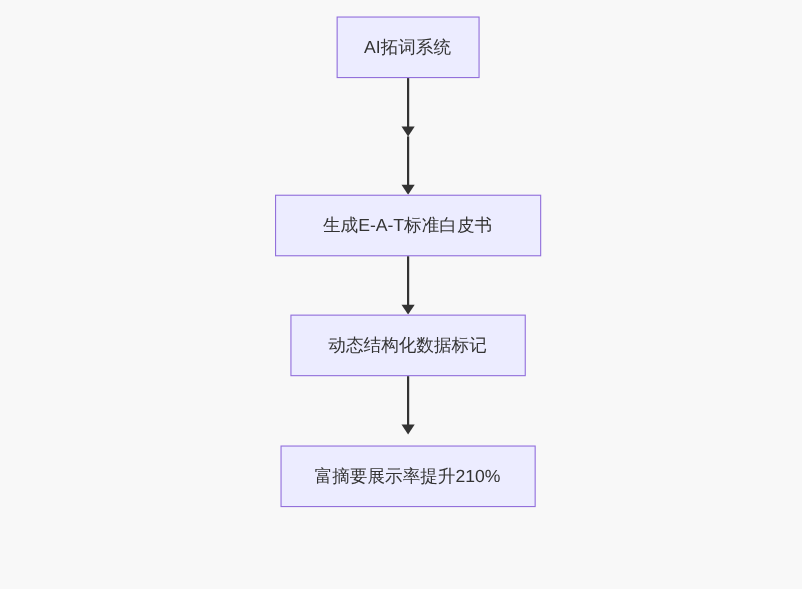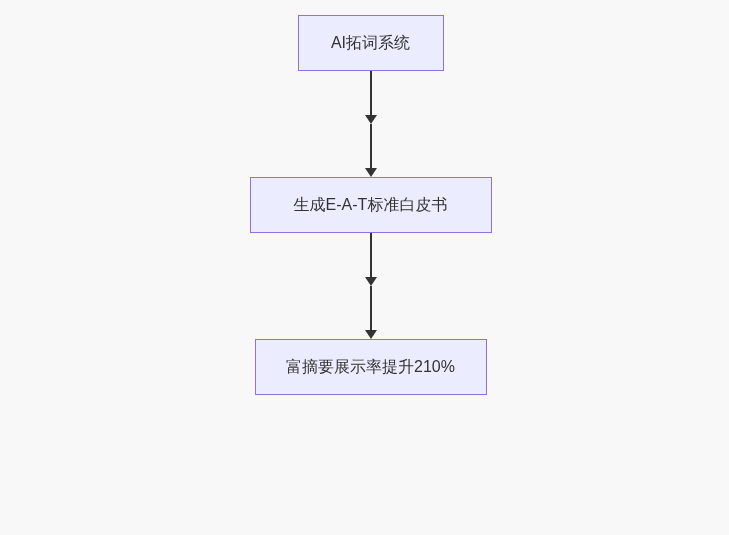--- a/index.html
+++ b/index.html
@@ -30,25 +30,25 @@
     display: flex;
     align-items: center;
     justify-content: center;
     background: var(--node_fill, #ECECFF);
     border: 1px solid var(--node_border, #9370DB);
     color: var(--text, #333333);
     font-size: 16px;
     white-space: nowrap;
     flex: 0 0 auto;
   }
-  .node-0 { width: 146px; }
+  .node-0 { width: 130px; }
   .node-1 { width: 200px; }
   .node-2 { width: 242px; }
   .node-3 { width: 214px; }
-  .node-4 { width: 232px; }
+  .node-4 { width: 232px; margin-top: 10px; }
   .arrow {
     height: 53px;
     flex: 0 0 auto;
     display: flex;
     flex-direction: column;
     align-items: center;
   }
   .arrow-line {
     width: 2px;
     flex: 1 1 auto;
@@ -85,20 +85,23 @@
 
   <div class="node node-2">
     <span>生成E-A-T标准白皮书</span>
   </div>
 
   <div class="arrow">
     <div class="arrow-line"></div>
     <div class="arrow-head"></div>
   </div>
 
+  <div class="node node-3">
+    <span>动态结构化数据标记</span>
+  </div>
 
   <div class="arrow">
     <div class="arrow-line"></div>
     <div class="arrow-head"></div>
   </div>
 
   <div class="node node-4">
     <span>富摘要展示率提升210%</span>
   </div>
 

